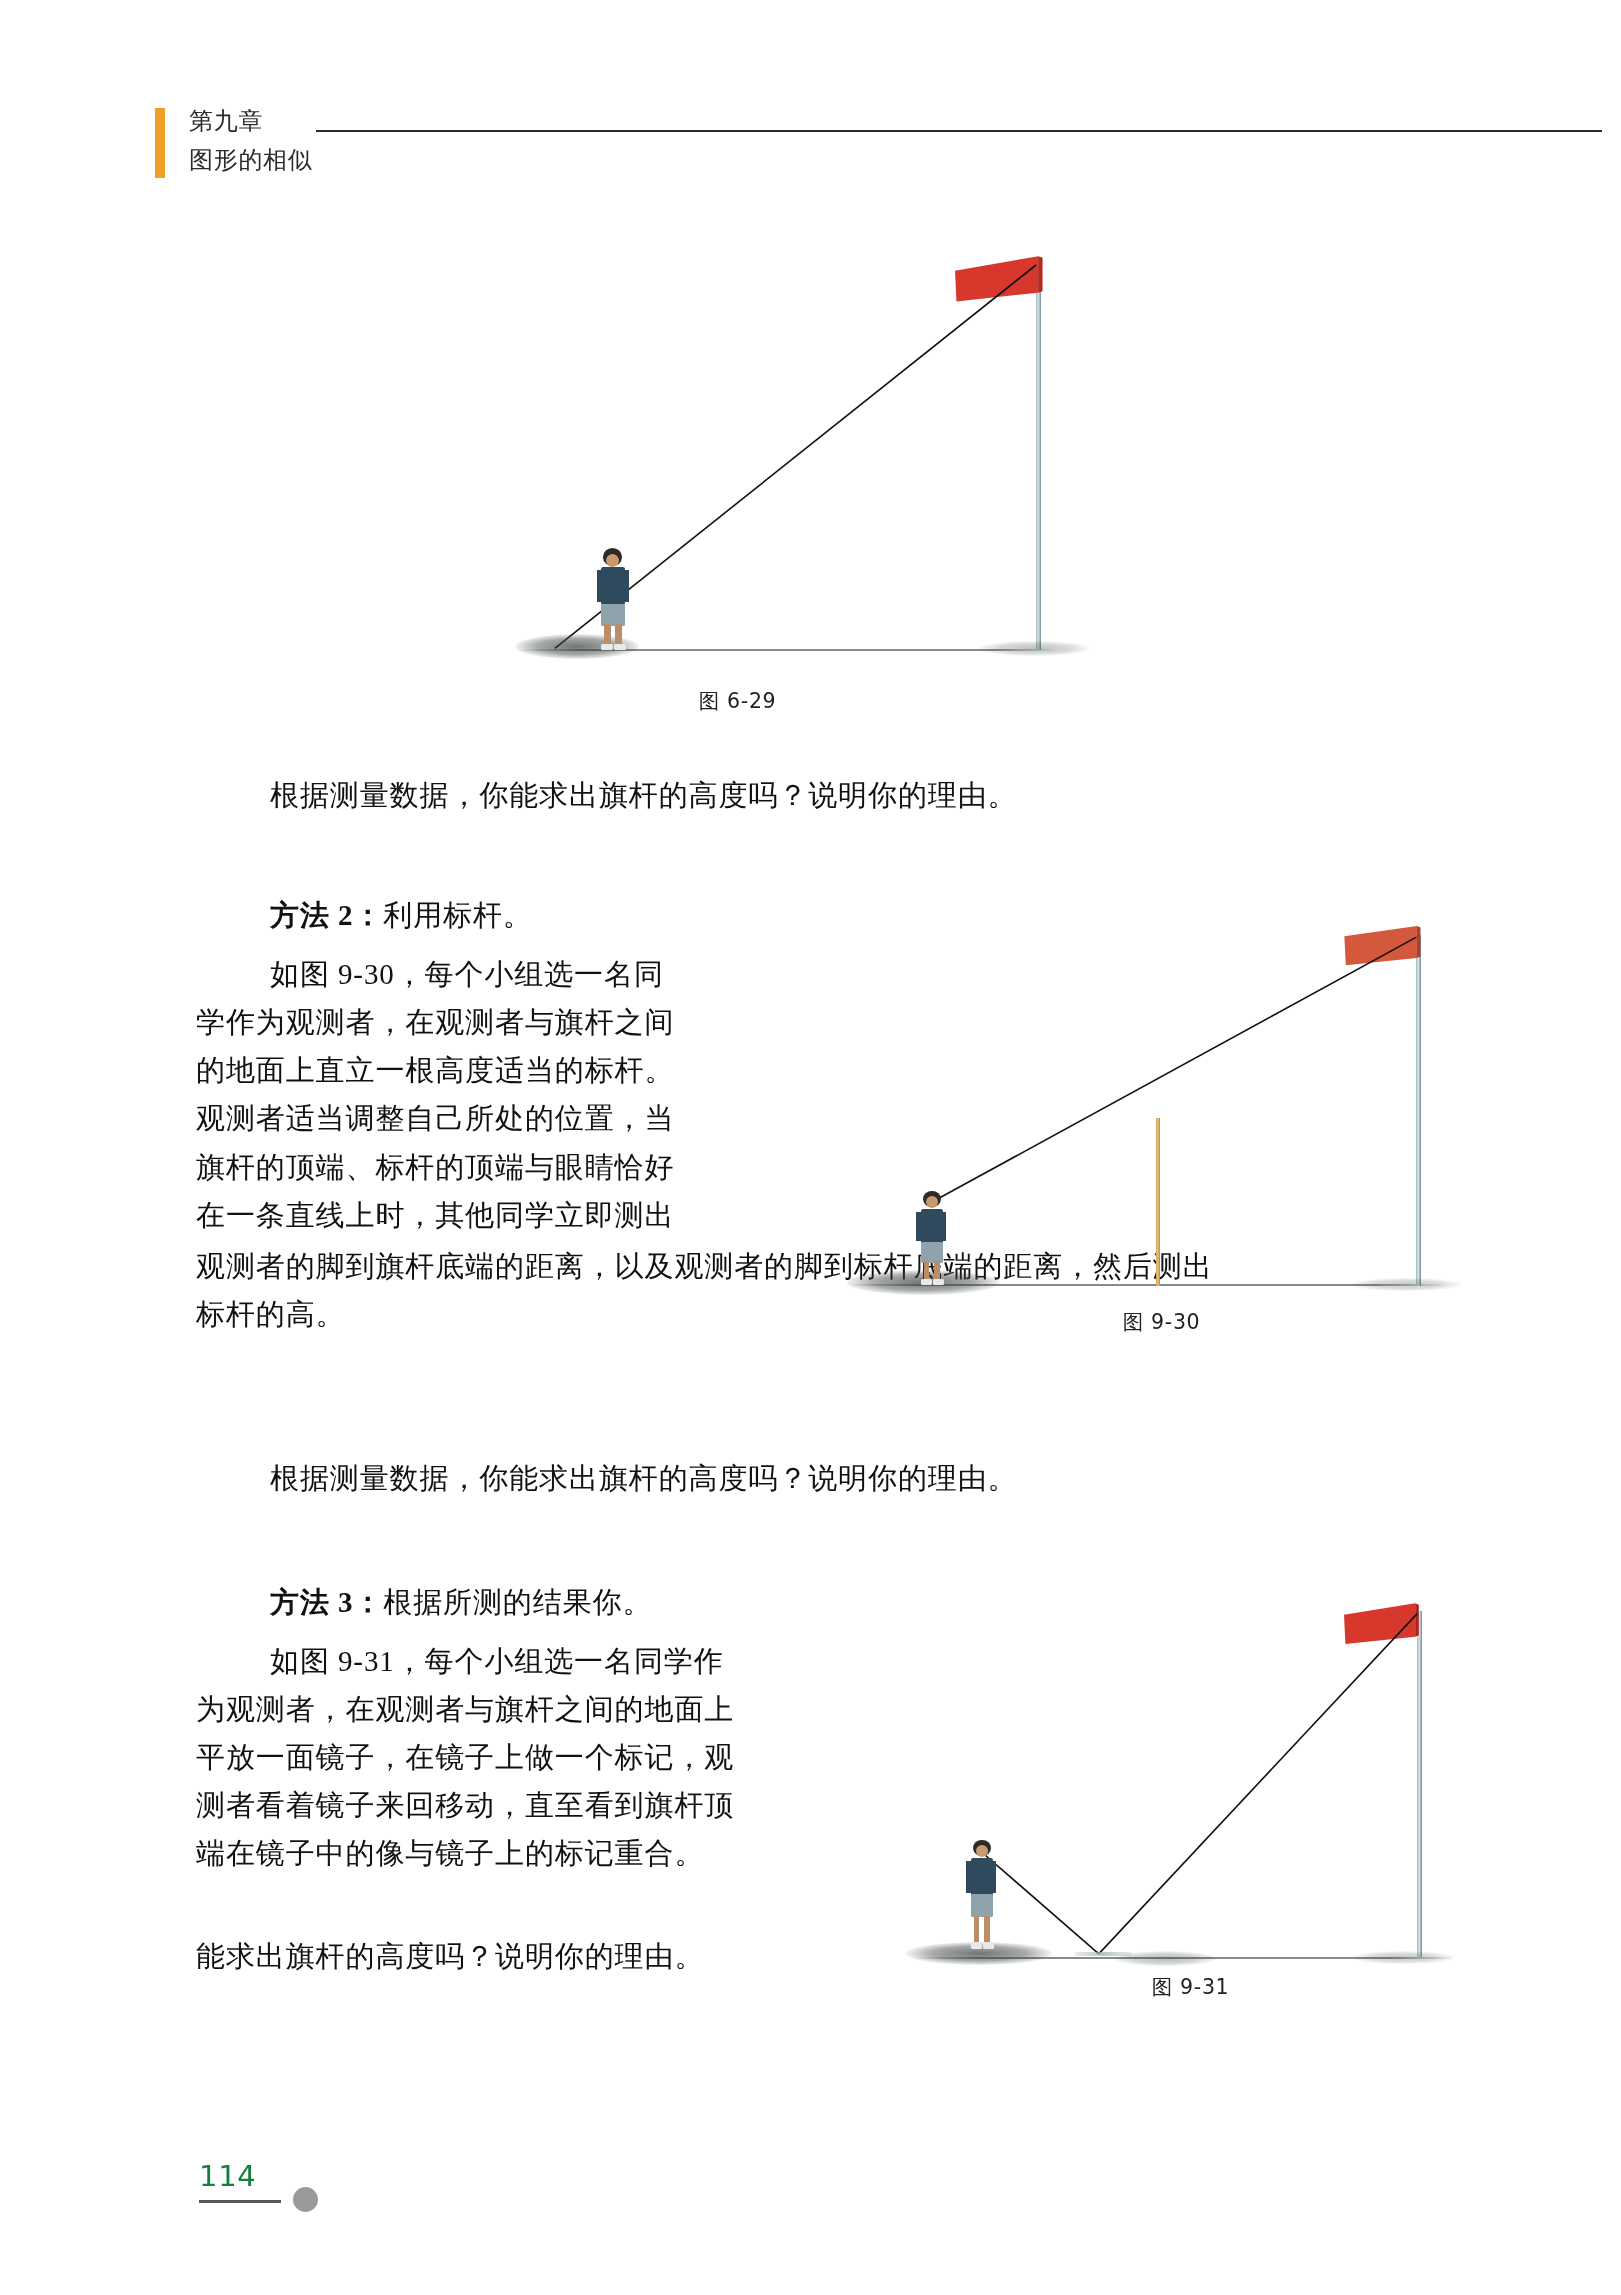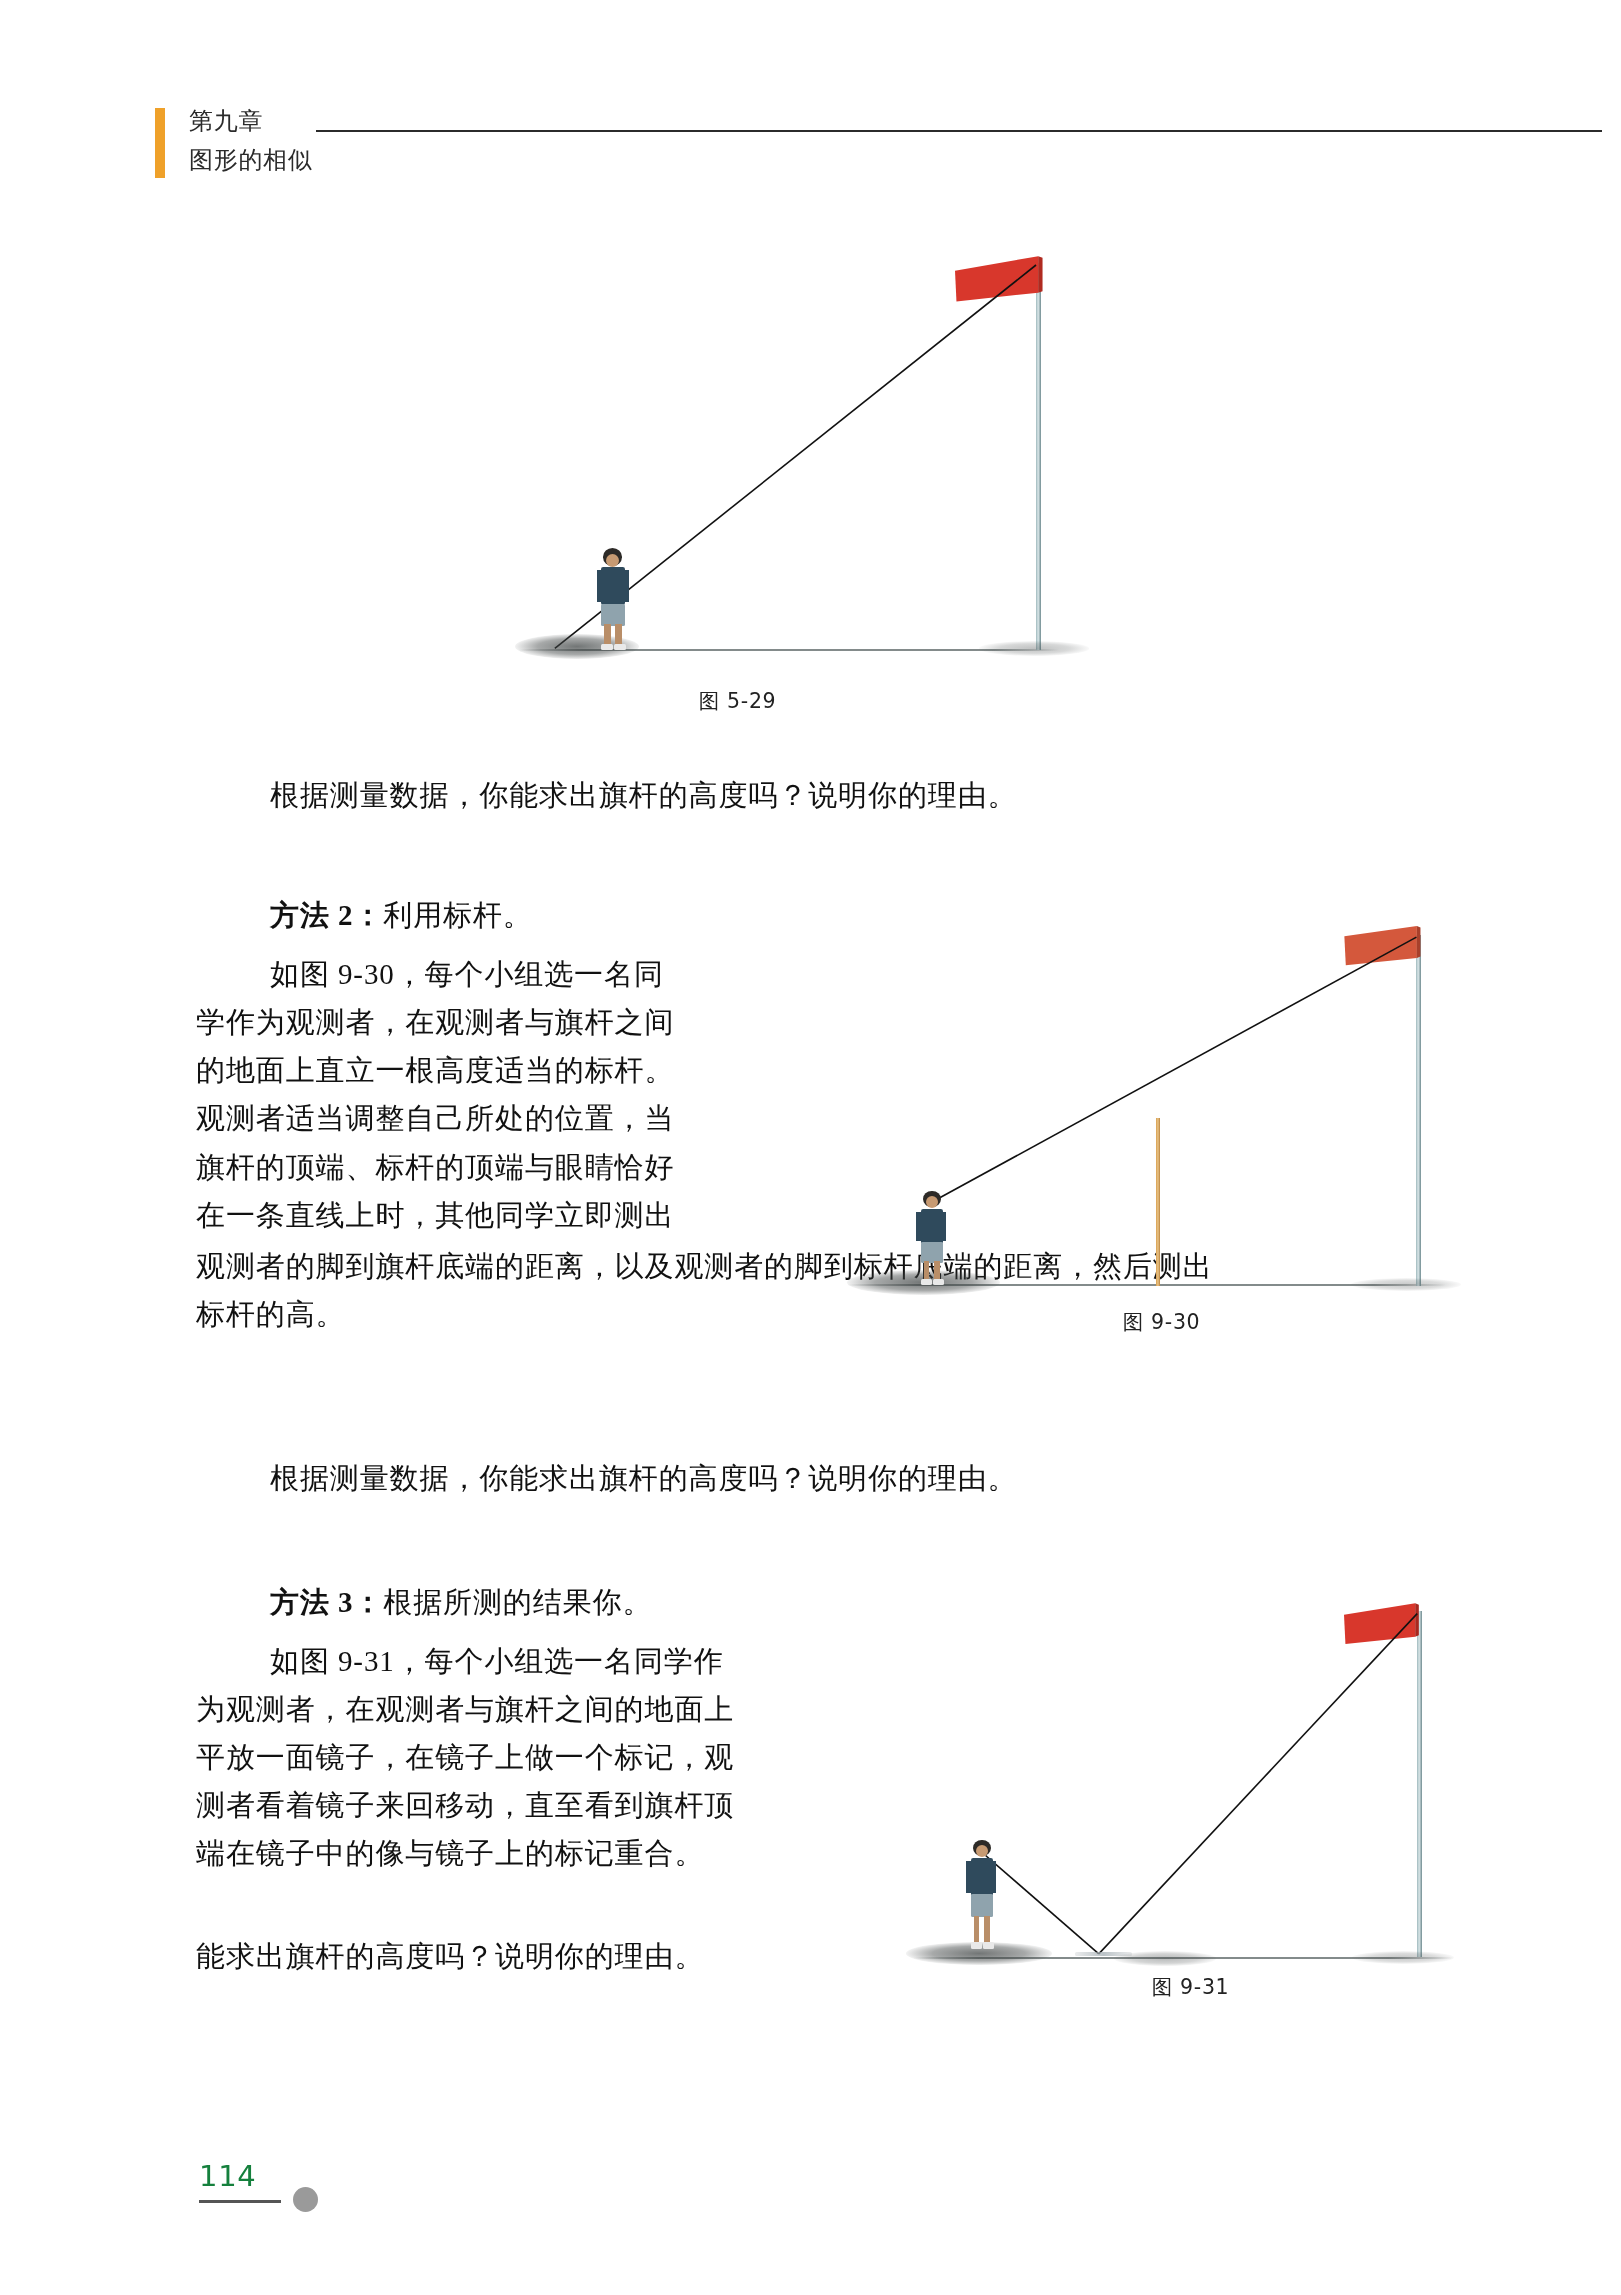--- a/index.html
+++ b/index.html
@@ -200,21 +200,21 @@
       <div class="p-body" style="left:10.2px; top:19px; width:23.4px; height:38px;"></div>
       <div class="p-arm" style="left:5.8px; top:22px; width:5.8px; height:32px;"></div>
       <div class="p-arm" style="left:32px; top:22px; width:5.8px; height:32px;"></div>
       <div class="p-shorts" style="left:10.2px; top:56px; width:23.4px; height:22px;"></div>
       <div class="p-leg" style="left:13px; top:76px; width:6.6px; height:22px;"></div>
       <div class="p-leg" style="left:24px; top:76px; width:6.6px; height:22px;"></div>
       <div class="p-shoe" style="left:10.2px; top:96px; width:11.7px; height:5.8px;"></div>
       <div class="p-shoe" style="left:23.4px; top:96px; width:11.7px; height:5.8px;"></div>
     </div>
   </div>
-  <div class="caption" style="left:628px; top:687px; width:219px;">图 5-29</div>
+  <div class="caption" style="left:628px; top:687px; width:219px;">图 6-29</div>
 
   <div class="para" style="left:270px; top:771px; width:1184px;">根据测量数据，你能求出旗杆的高度吗？说明你的理由。</div>
 
   <div class="para" style="left:270px; top:891px; width:658px;">
     <span class="bold">方法 2：</span><span>利用标杆。</span>
   </div>
 
   <div class="para" style="left:270px; top:950px; width:614px;">如图 9-30，每个小组选一名同</div>
   <div class="para" style="left:196px; top:998px; width:701px;">学作为观测者，在观测者与旗杆之间</div>
   <div class="para" style="left:196px; top:1046px; width:701px;">的地面上直立一根高度适当的标杆。</div>

